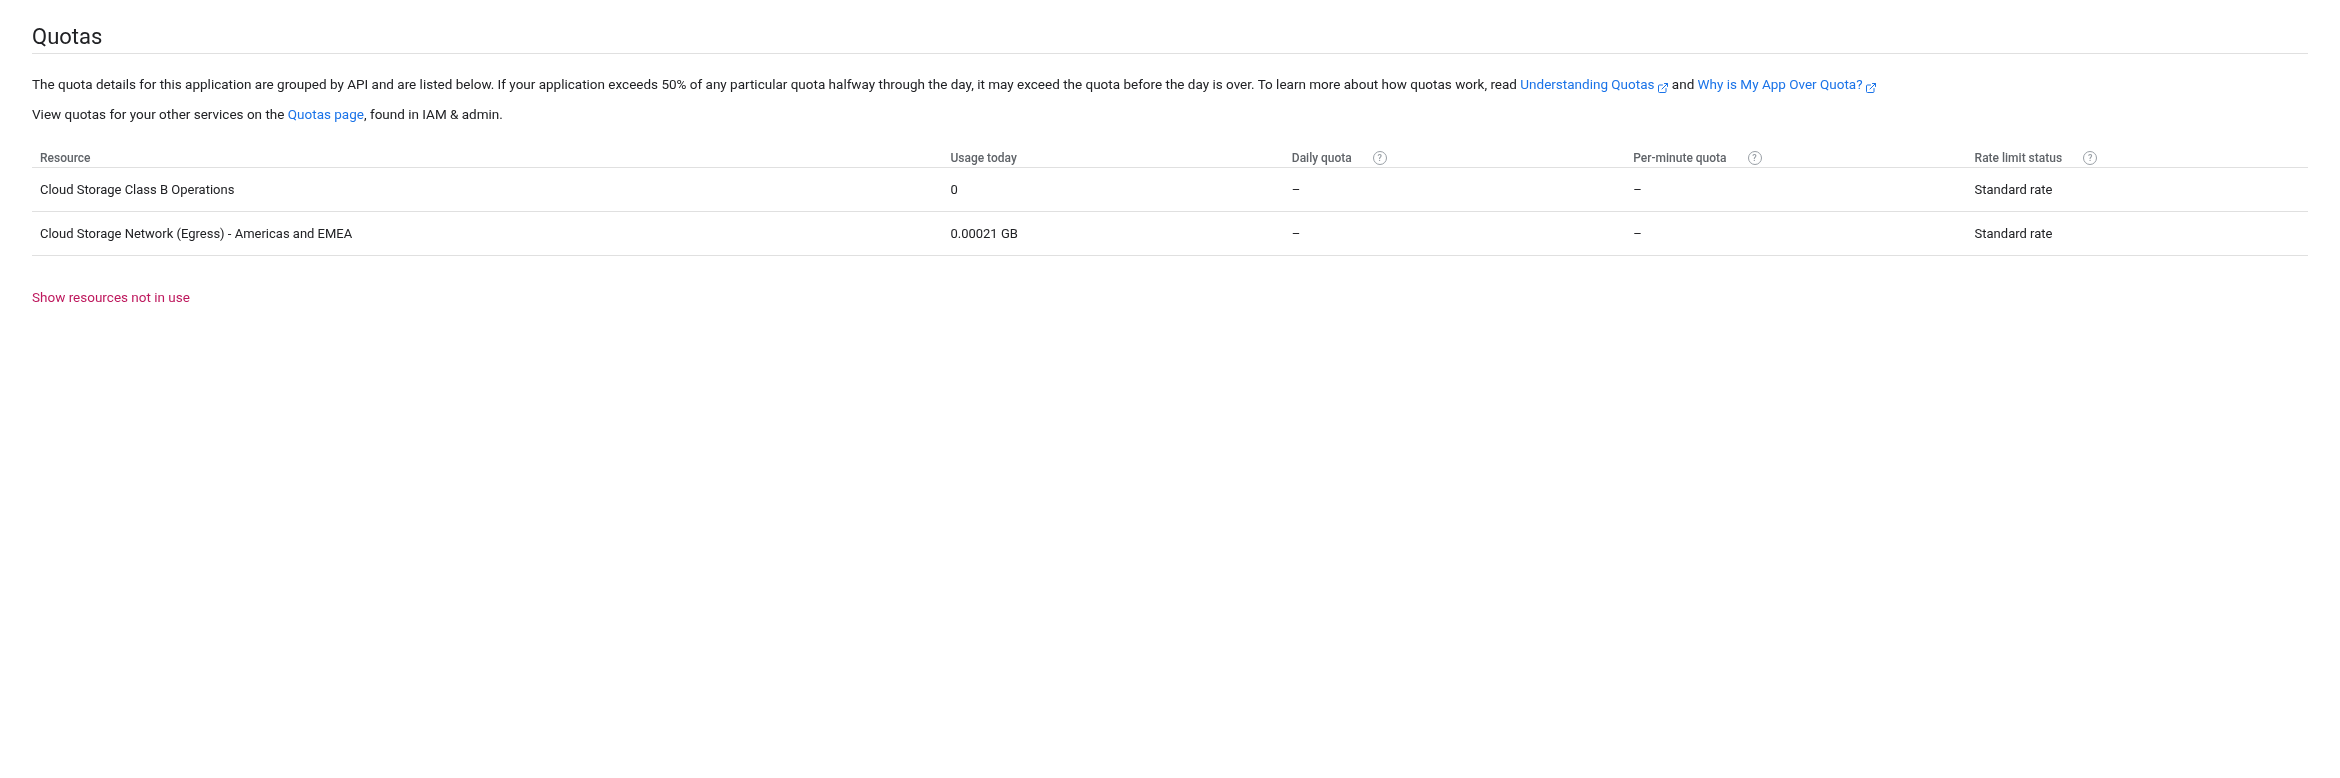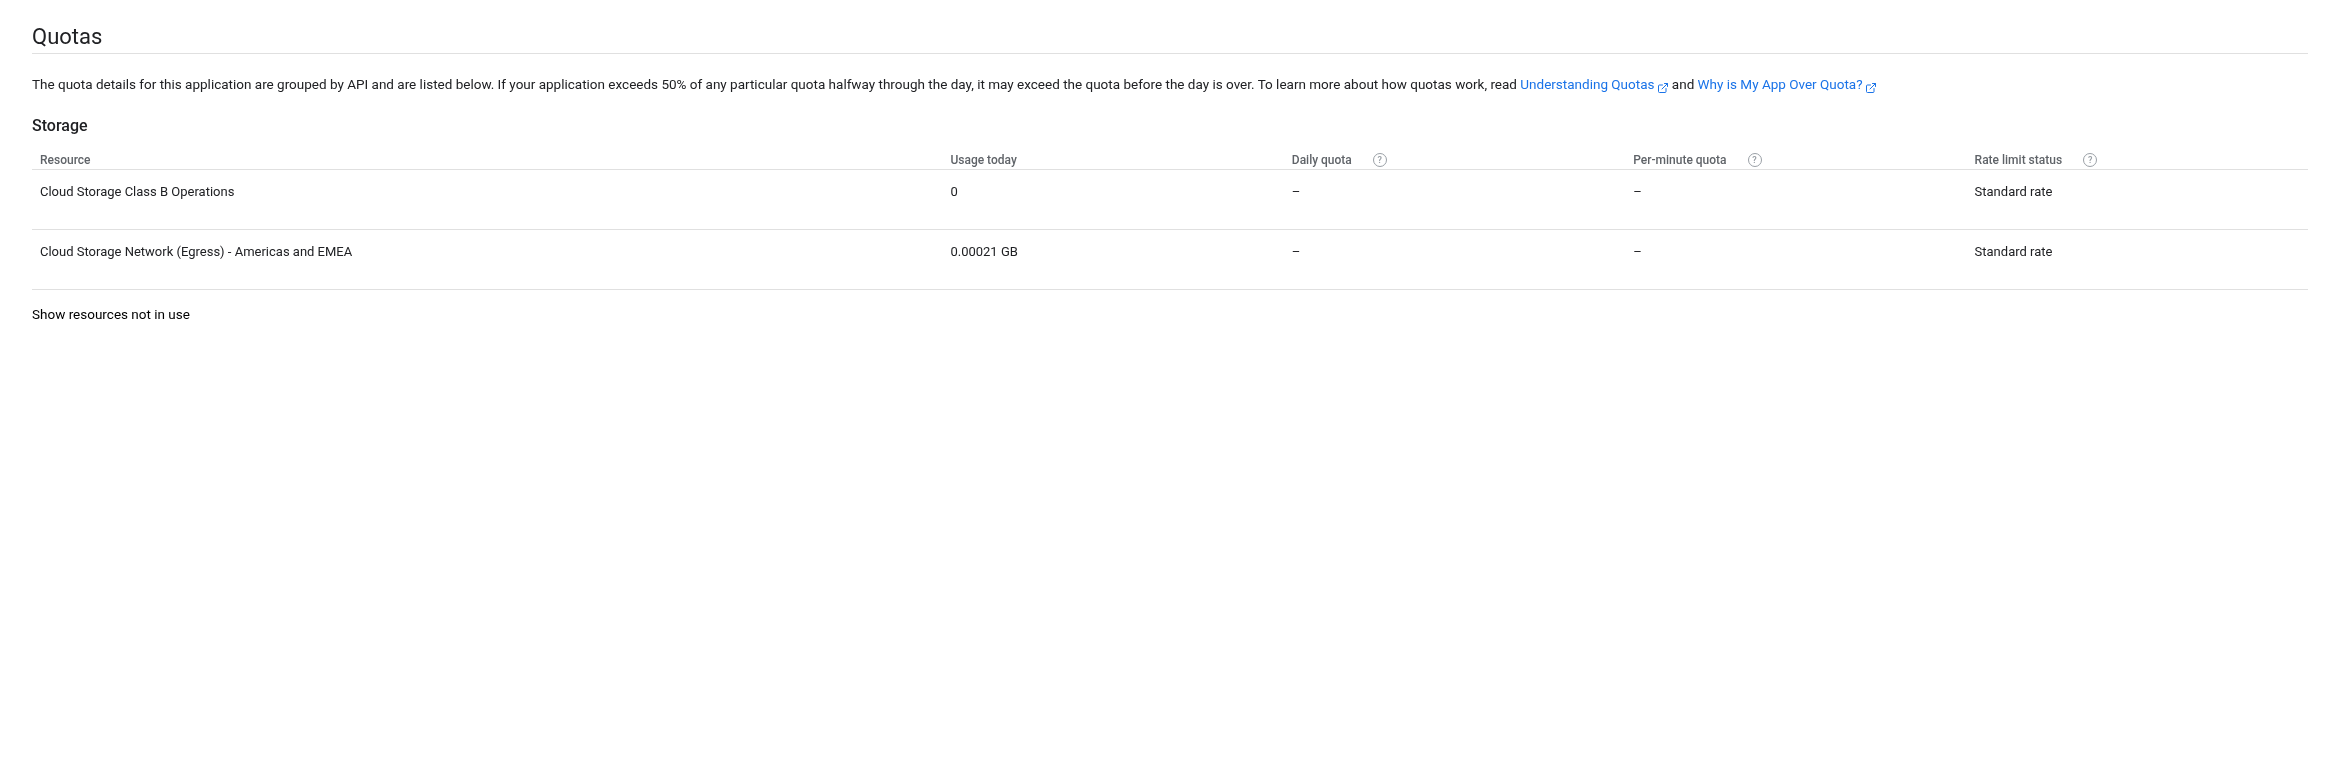--- a/index.html
+++ b/index.html
@@ -79,21 +79,21 @@
       text-align: left;
       padding: 10px 12px 2px 8px;
       font-weight: 500;
       color: #5f6368;
       font-size: 12px;
       white-space: nowrap;
     }
 
     .quota-table td {
       text-align: left;
-      padding: 14px 12px 30px 8px;
+      padding: 14px 12px 14px 8px;
       color: #202124;
       font-size: 13px;
     }
 
     .quota-table tbody tr {
       border-bottom: 1px solid #e0e0e0;
     }
 
     .quota-table tbody tr:last-child {
       border-bottom: 1px solid #e0e0e0;
@@ -130,22 +130,22 @@
       color: #9aa0a6;
       font-size: 9px;
       font-weight: 600;
       margin-left: 4px;
       vertical-align: middle;
       cursor: pointer;
     }
 
     .show-resources-link {
       display: inline-block;
-      margin-top: 16px;
-      color: #000000;
+      margin-top: 33px;
+      color: #be185d;
       font-size: 13.5px;
       text-decoration: none;
       cursor: pointer;
     }
 
     .th-wrapper {
       display: flex;
       align-items: center;
       gap: 17px;
     }
@@ -166,23 +166,25 @@
           <line x1="10" y1="14" x2="21" y2="3"></line>
         </svg>
       </span></a><span> and </span><a class="link" href="#"><span>Why is My App Over Quota?</span><span class="external-icon">
         <svg width="12" height="12" viewBox="0 0 24 24" fill="none" stroke="#1a73e8" stroke-width="2" stroke-linecap="round" stroke-linejoin="round">
           <path d="M18 13v6a2 2 0 0 1-2 2H5a2 2 0 0 1-2-2V8a2 2 0 0 1 2-2h6"></path>
           <polyline points="15 3 21 3 21 9"></polyline>
           <line x1="10" y1="14" x2="21" y2="3"></line>
         </svg>
       </span></a>
     </p>
+    <p>
+      <span>View quotas for your other services on the </span><a class="link" href="#"><span>Quotas page</span></a><span>, found in IAM &amp; admin.</span>
+    </p>
   </div>
 
-  <h2 class="section-title">Storage</h2>
 
   <table class="quota-table">
     <thead>
       <tr>
         <th class="col-resource">
           <span>Resource</span>
         </th>
         <th class="col-usage">
           <span>Usage today</span>
         </th>

